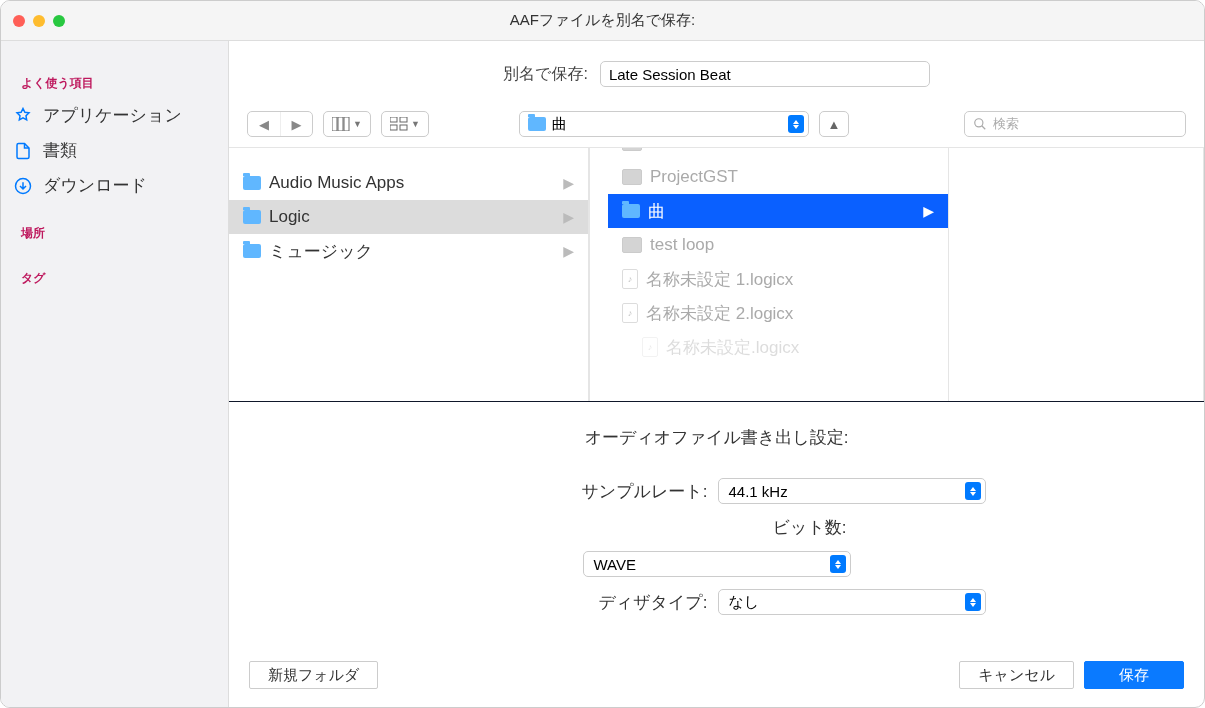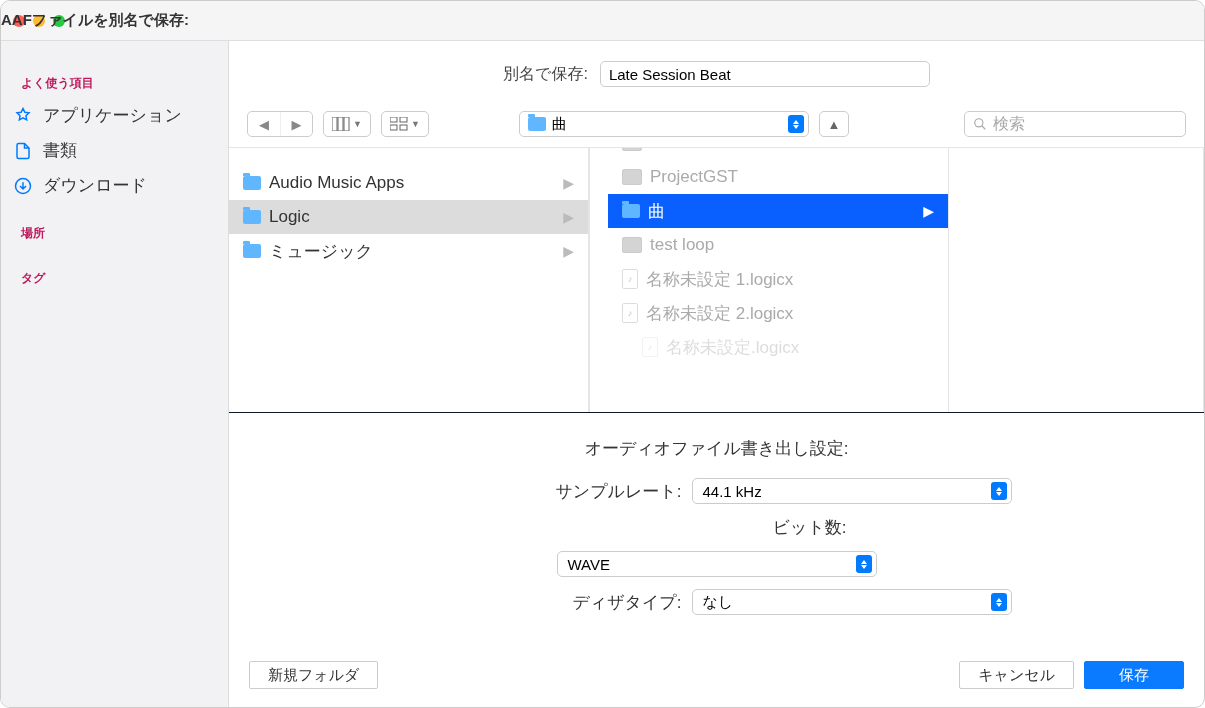--- a/index.html
+++ b/index.html
@@ -4,21 +4,21 @@
 <style>
 * { box-sizing: border-box; margin: 0; padding: 0; }
 body { font-family: -apple-system, "Helvetica Neue", sans-serif; font-size: 13px; background: #fff; }
 .window { width: 1205px; height: 708px; border: 1px solid #ccc; border-radius: 10px; overflow: hidden; display: flex; flex-direction: column; background: #fff; }
 .titlebar { height: 40px; display: flex; align-items: center; padding: 0 12px; background: #f5f5f5; border-bottom: 1px solid #ddd; position: relative; }
 .traffic { display: flex; gap: 8px; }
 .tbtn { width: 12px; height: 12px; border-radius: 50%; }
 .close-btn { background: #ff5f57; }
 .min-btn { background: #febc2e; }
 .max-btn { background: #28c840; }
-.title { position: absolute; left: 0; right: 0; text-align: left; font-weight: 700; font-size: 15px; color: #333; pointer-events: none; }
+.title { position: absolute; left: 0; right: 0; text-align: center; font-weight: 400; font-size: 15px; color: #333; pointer-events: none; }
 .body { flex: 1; display: flex; overflow: hidden; }
 .sidebar { width: 228px; background: #f2f2f4; padding: 12px 0; border-right: 1px solid #ddd; }
 .sb-header { font-size: 12px; color: #be185d; font-weight: 600; padding: 6px 20px; margin-top: 16px; }
 .sb-item { display: flex; align-items: center; gap: 10px; padding: 6px 12px; font-size: 17px; color: #333; cursor: default; }
 .sb-icon { width: 20px; height: 20px; display: flex; align-items: center; justify-content: center; color: #007aff; }
 .main { flex: 1; display: flex; flex-direction: column; }
 .save-row { display: flex; align-items: center; justify-content: center; gap: 12px; padding: 20px 0 16px; }
 .save-label { font-size: 16px; color: #444; }
 .save-input { width: 330px; height: 26px; border: 1px solid #ccc; border-radius: 5px; padding: 0 8px; font-size: 15px; background: #fff; }
 .toolbar { display: flex; align-items: center; gap: 10px; padding: 8px 18px 10px; border-bottom: 1px solid #e5e5e5; }
@@ -26,43 +26,43 @@
 .nav-btn { width: 32px; display: flex; align-items: center; justify-content: center; color: #888; }
 .nav-btn + .nav-btn { border-left: 1px solid #eee; }
 .view-btn { border: 1px solid #ccc; border-radius: 5px; background: #fff; height: 26px; padding: 0 8px; display: flex; align-items: center; gap: 3px; color: #555; }
 .loc-select { flex: 0 0 290px; height: 26px; border: 1px solid #ccc; border-radius: 5px; background: #fff; display: flex; align-items: center; padding: 0 4px 0 8px; gap: 6px; font-size: 15px; }
 .folder-icon-sm { width: 18px; height: 14px; background: #60b7ff; border-radius: 2px; position: relative; }
 .folder-icon-sm::before { content: ""; position: absolute; top: -3px; left: 0; width: 7px; height: 3px; background: #60b7ff; border-radius: 1px 1px 0 0; }
 .select-arrows { margin-left: auto; width: 16px; height: 18px; background: #007aff; border-radius: 3px; display: flex; flex-direction: column; align-items: center; justify-content: center; }
 .select-arrows::before { content: ""; border-left: 3px solid transparent; border-right: 3px solid transparent; border-bottom: 4px solid #fff; margin-bottom: 1px; }
 .select-arrows::after { content: ""; border-left: 3px solid transparent; border-right: 3px solid transparent; border-top: 4px solid #fff; }
 .collapse-btn { width: 30px; height: 26px; border: 1px solid #ccc; border-radius: 5px; background: #fff; display: flex; align-items: center; justify-content: center; color: #666; }
-.search-box { margin-left: auto; width: 222px; height: 26px; border: 1px solid #ccc; border-radius: 5px; background: #fff; display: flex; align-items: center; padding: 0 8px; gap: 6px; color: #aaa; font-size: 16px; }
+.search-box { margin-left: auto; width: 222px; height: 26px; border: 1px solid #ccc; border-radius: 5px; background: #fff; display: flex; align-items: center; padding: 0 8px; gap: 6px; color: #aaa; font-size: 13px; }
 .browser { flex: 1; display: flex; overflow: hidden; border-bottom: 1px solid #0f172a; }
 .col { border-right: 1px solid #e5e5e5; overflow: hidden; }
 .col1 { width: 360px; padding-top: 18px; }
 .col2 { width: 360px; }
 .col3 { flex: 1; }
 .col2-inner { height: 100%; border-left: 1px solid #e5e5e5; overflow: hidden; position: relative; }
 .col2-clip { position: absolute; top: -22px; left: 18px; right: 0; }
 .item { display: flex; align-items: center; gap: 8px; padding: 5px 14px; font-size: 17px; color: #333; height: 34px; }
 .item.selected { background: #dcdcdc; }
 .item.active { background: #0a60ff; color: #fff; }
 .item .chev { margin-left: auto; color: #bbb; font-size: 14px; }
 .item.active .chev { color: #fff; }
 .proj-icon { width: 20px; height: 16px; background: #aaa; border-radius: 2px; position: relative; border: 1px solid #999; }
 .doc-icon { width: 16px; height: 20px; background: #fff; border: 1px solid #bbb; border-radius: 2px; display: flex; align-items: center; justify-content: center; font-size: 9px; color: #888; }
 .dim { color: #aaa; }
 .dim .proj-icon, .dim .doc-icon { opacity: 0.5; }
 .faded-bottom { opacity: 0.4; padding-left: 34px; }
 .settings { padding: 24px 0 22px; }
-.settings-title { text-align: center; font-size: 17px; color: #333; margin-bottom: 18px; }
+.settings-title { text-align: center; font-size: 17px; color: #333; margin-bottom: 29px; }
 .setting-row { display: flex; align-items: center; justify-content: center; gap: 10px; margin-bottom: 12px; }
 .setting-label { width: 260px; text-align: right; font-size: 17px; color: #333; }
-.setting-select { width: 320px; height: 26px; border: 1px solid #ccc; border-radius: 5px; background: #fff; display: flex; align-items: center; padding: 0 4px 0 10px; font-size: 15px; }
+.setting-select { width: 268px; height: 26px; border: 1px solid #ccc; border-radius: 5px; background: #fff; display: flex; align-items: center; padding: 0 4px 0 10px; font-size: 15px; }
 .footer { display: flex; align-items: center; padding: 12px 20px 18px; gap: 10px; }
 .footer .spacer { flex: 1; }
 .btn { height: 28px; padding: 0 18px; border: 1px solid #ccc; border-radius: 2px; background: #fff; font-size: 15px; color: #333; display: flex; align-items: center; cursor: default; }
 .btn-primary { background: #0a7aff; border-color: #0a7aff; color: #fff; padding: 0 34px; }
 </style>
 </head>
 <body>
 
 <div class="window">
   <div class="titlebar">

